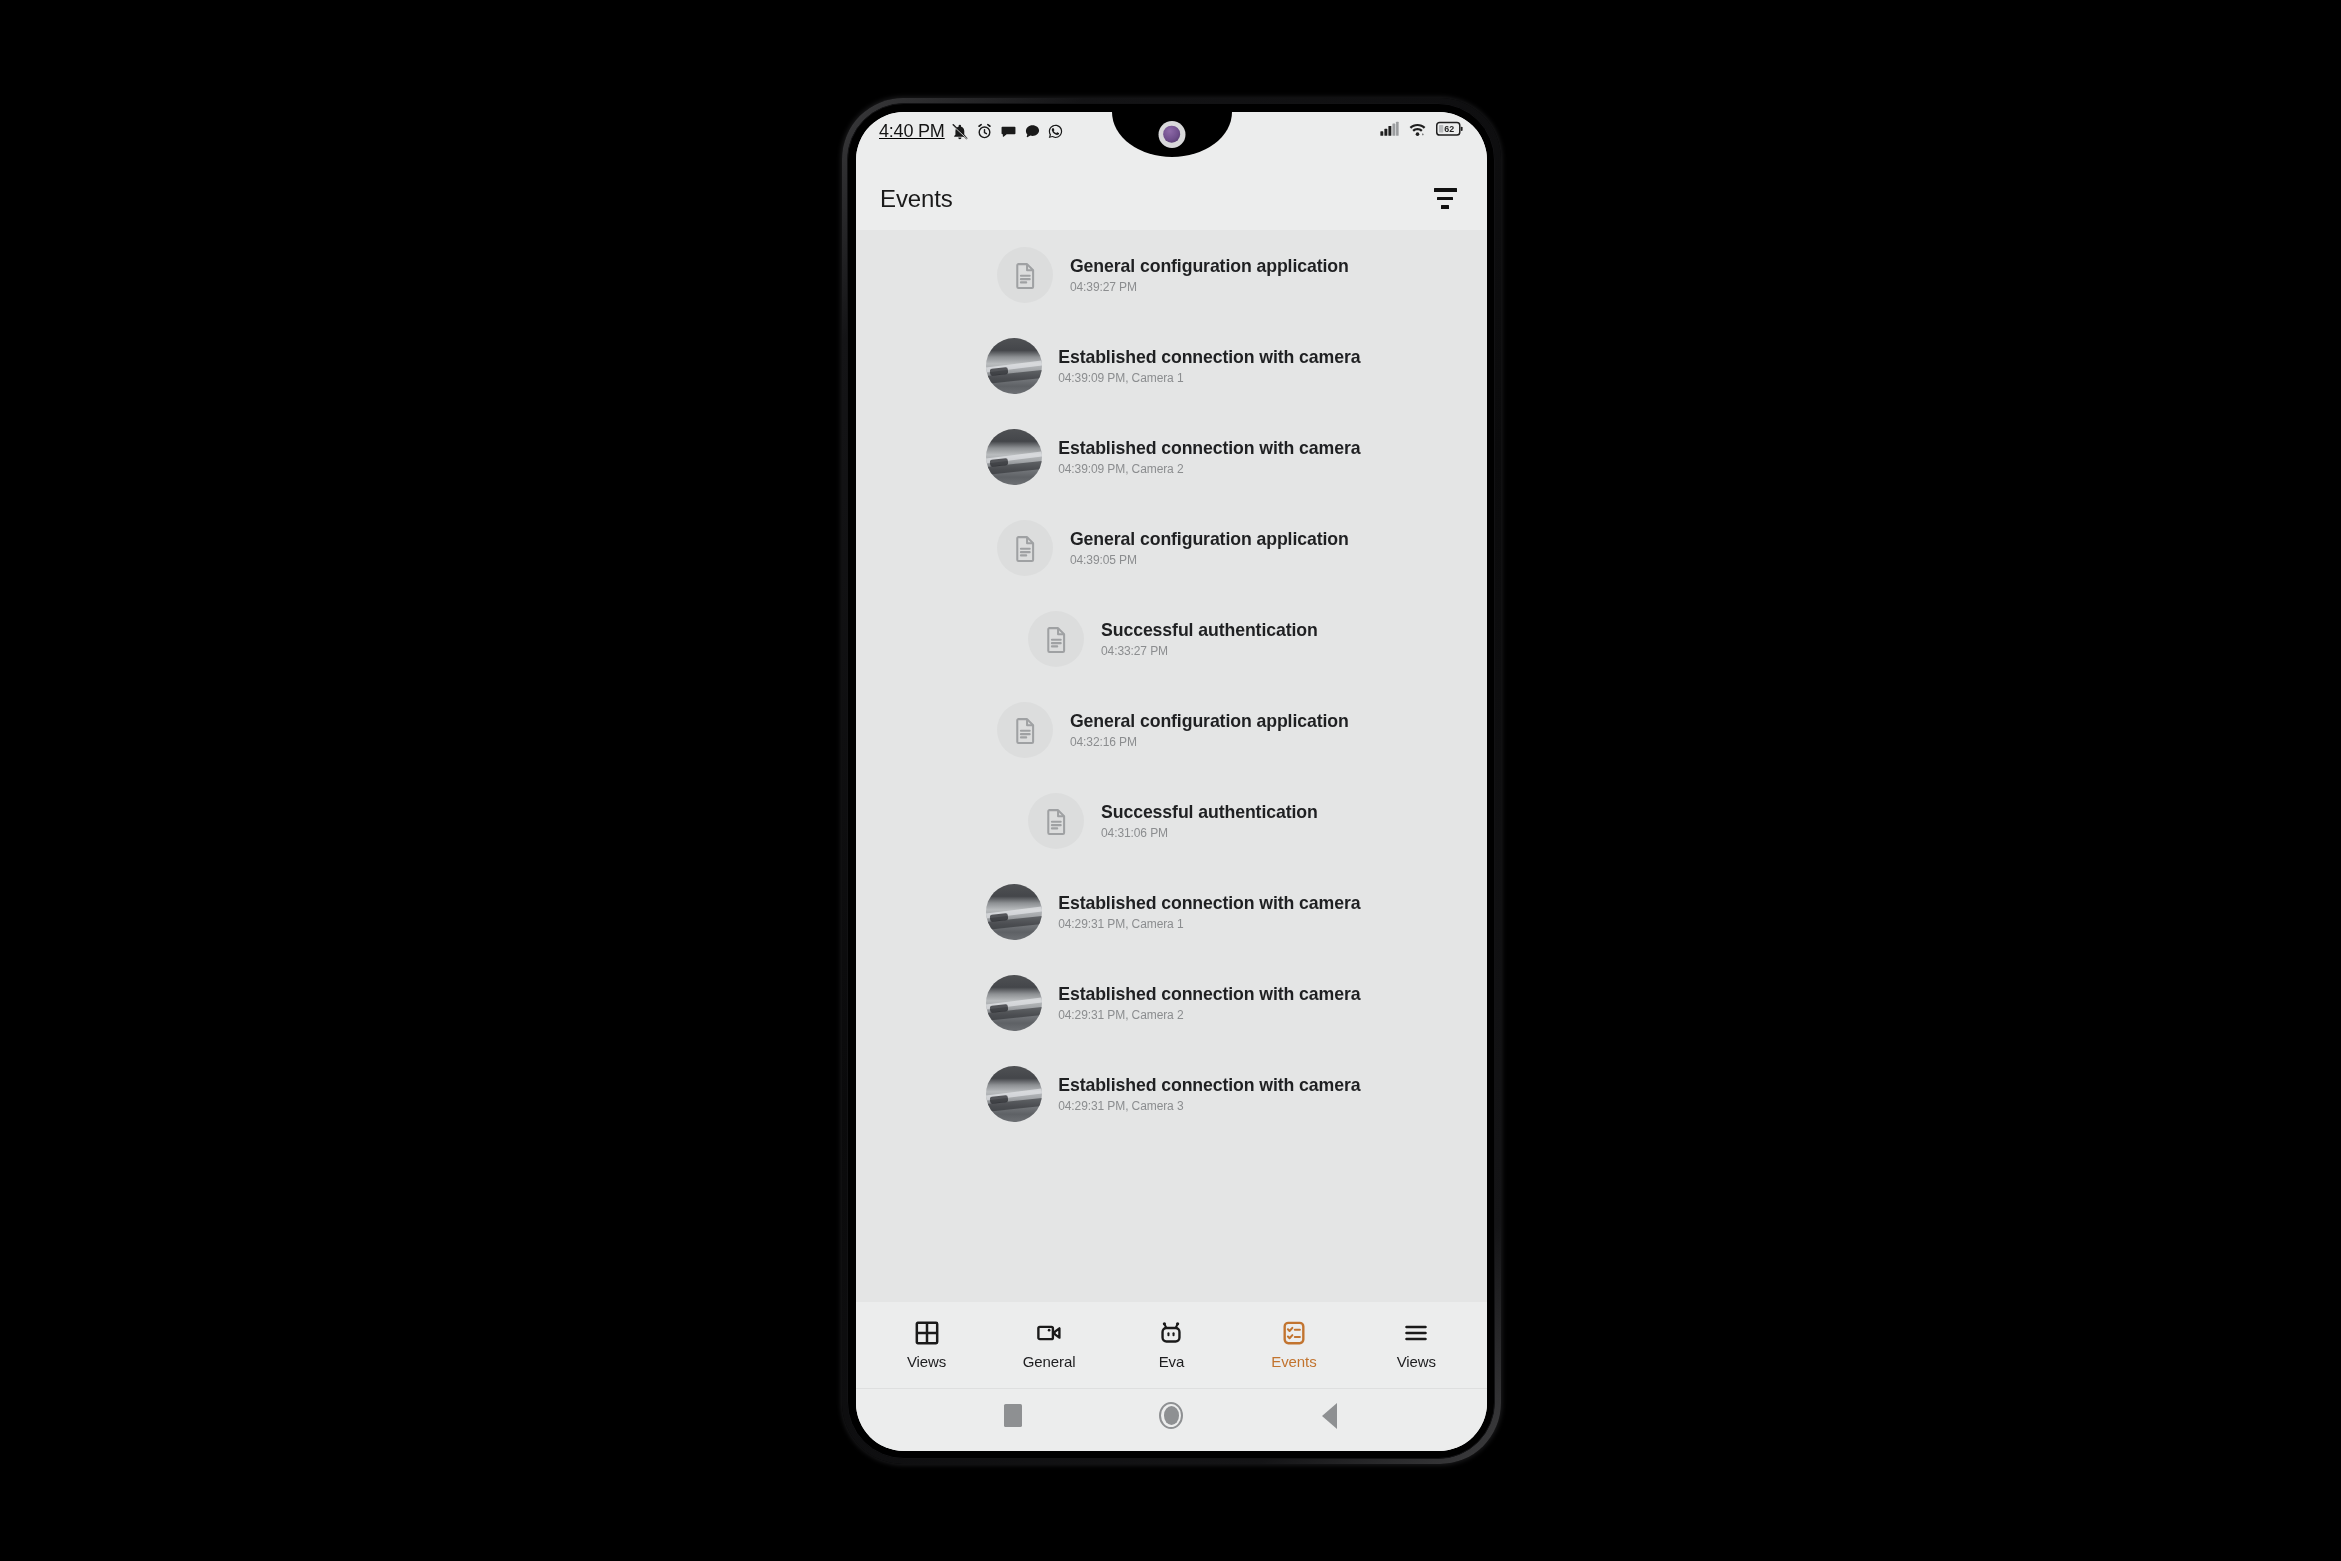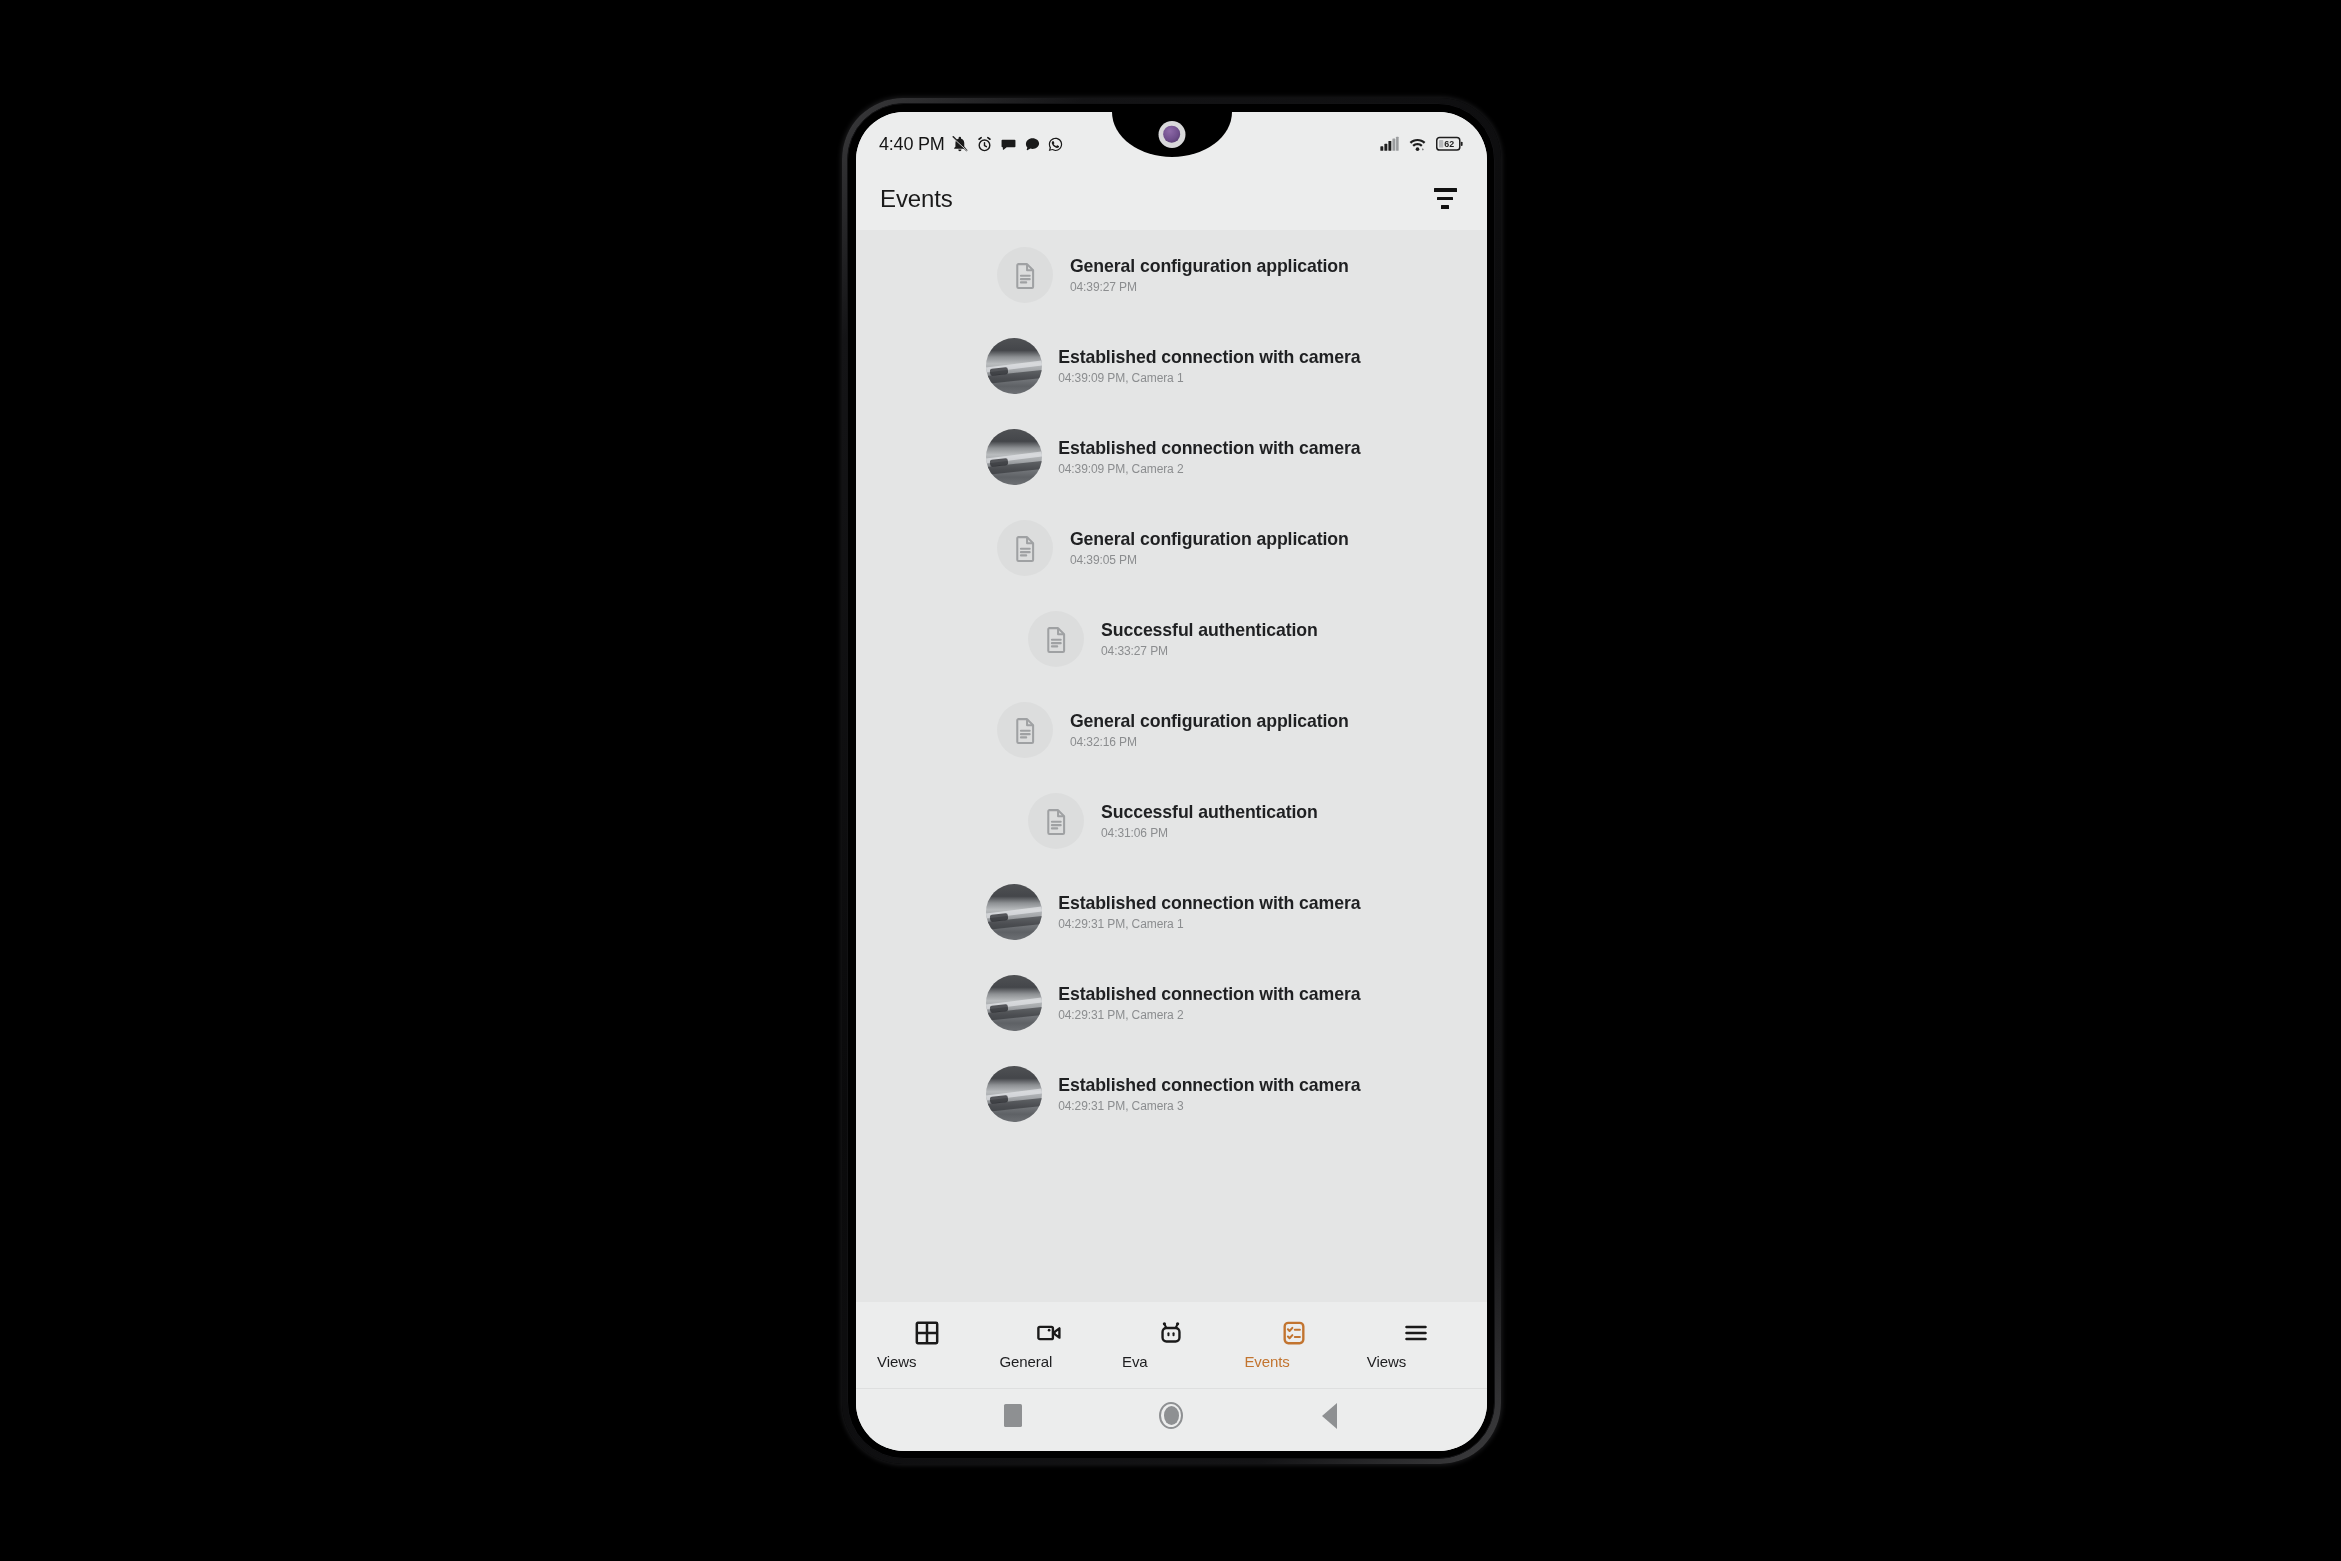--- a/index.html
+++ b/index.html
@@ -48,24 +48,25 @@
     flex-direction: column;
   }
 
   
   #status-bar {
     position: relative;
     height: 56px;
     flex: 0 0 56px;
     background: #eceded;
     display: flex;
-    align-items: center;
+    align-items: flex-start;
     justify-content: space-between;
     padding: 0 24px 0 23px;
     z-index: 5;
+    text-decoration: underline;
   }
   .status-left {
     display: flex;
     align-items: center;
     gap: 6.8px;
     padding-top: 9.4px;
   }
   .status-right {
     display: flex;
     align-items: center;
@@ -235,20 +236,21 @@
     display: flex;
     align-items: center;
     justify-content: space-around;
     padding: 0 9.4px;
     border-bottom: 1px solid #dedfdf;
     z-index: 4;
   }
   .nav-item {
     display: flex;
     flex-direction: column;
+    align-items: center;
     gap: 6.8px;
     width: 99px;
   }
   .nav-icon { height: 27px; display: flex; align-items: center; justify-content: center; }
   .nav-label { font-size: 15px; color: #1d1d1f; letter-spacing: -0.1px; }
   .nav-item.active .nav-label { color: #c2742f; }
 
   
   #system-nav {
     flex: 0 0 62px;

